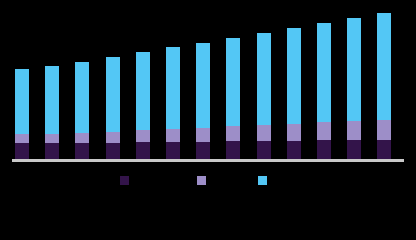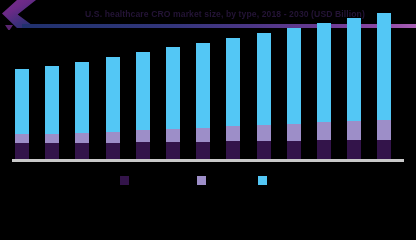--- a/index.html
+++ b/index.html
@@ -61,28 +61,20 @@
   .swatch{width:9px;height:9px;display:block;}
   .legend-label{
     font-size:6.5px;color:#000000;white-space:nowrap;line-height:9px;
   }
 </style>
 </head>
 <body>
 
 <div id="root">
 
-  <div class="header">
-    <div class="logo-wrap">
-      <div class="logo-chevron"></div>
-      <div class="logo-tick"></div>
-    </div>
-    <div class="gradbar"></div>
-    <div class="title">U.S. healthcare CRO market size, by type, 2018 - 2030 (USD Billion)</div>
-  </div>
 
   <div class="plot">
     <div class="bars" id="bars">
         <div class="bar" style="left: 15px; width: 14px;">
           <div class="seg seg-a" style="height: 65px;"></div>
           <div class="seg seg-b" style="height: 9px;"></div>
           <div class="seg seg-c" style="height: 16px;"></div>
         </div>
         <div class="bar" style="left: 45.2px; width: 14px;">
           <div class="seg seg-a" style="height: 68px;"></div>

